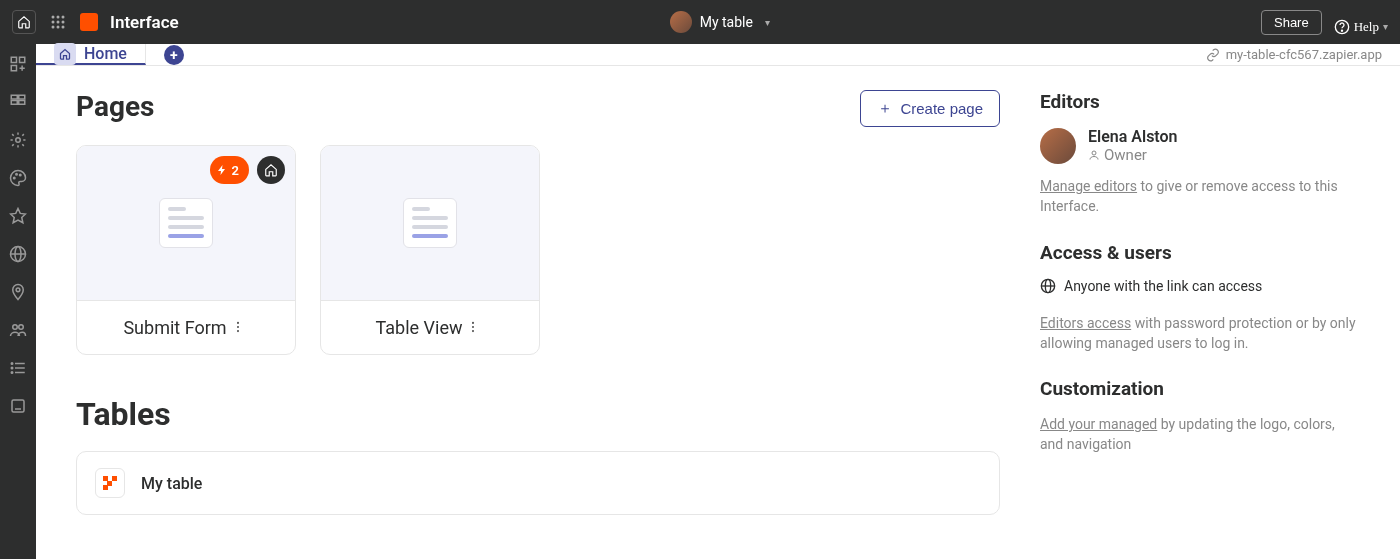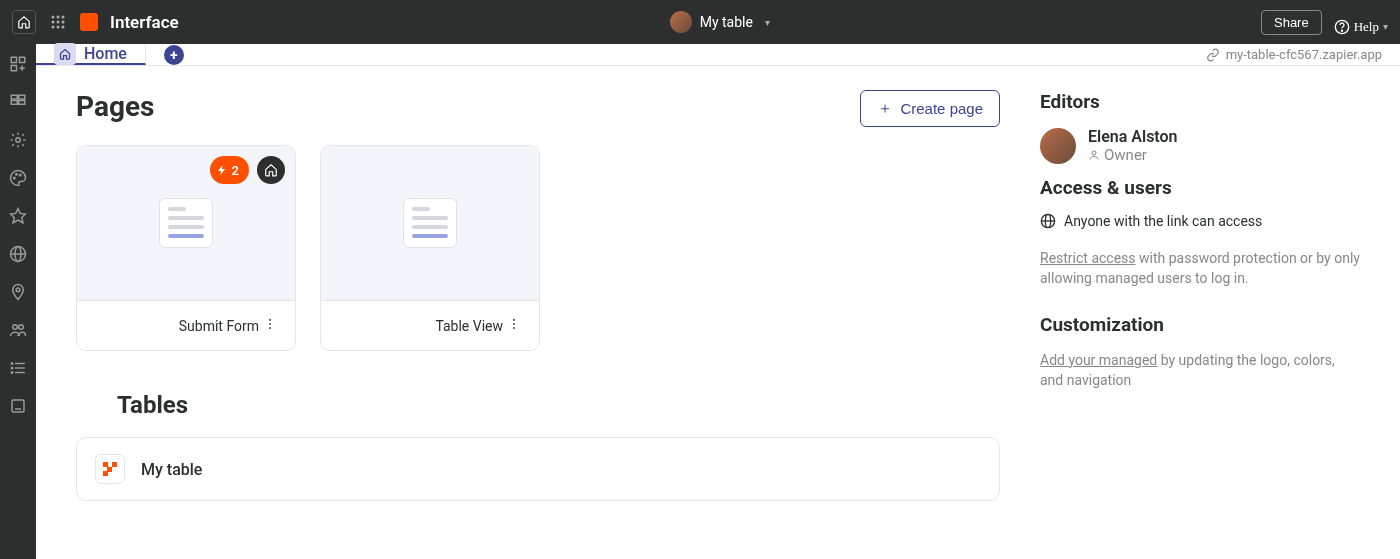--- a/index.html
+++ b/index.html
@@ -52,24 +52,24 @@
   .cards-row { display:flex; gap:24px; margin-bottom: 40px; }
   .page-card { width:220px; border:1px solid #e6e6e6; border-radius:10px; overflow:hidden; background:#fff; }
   .page-card-preview { height: 155px; background:#f4f5fb; border-bottom:1px solid #e6e6e6; position:relative; display:flex; align-items:center; justify-content:center; }
   .preview-doc { width:54px; height:50px; background:#fff; border:1px solid #e2e2e8; border-radius:6px; padding:8px 8px; display:flex; flex-direction:column; gap:5px; }
   .doc-line { height:4px; background:#d5d7df; border-radius:2px; }
   .doc-line.short { width:50%; }
   .doc-line.blue { background:#9aa2e6; }
   .card-badges { position:absolute; top:10px; right:10px; display:flex; gap:8px; }
   .badge-orange { background:#ff4f00; color:#fff; border-radius:14px; padding:3px 10px 3px 6px; font-size:13px; font-weight:600; display:flex; align-items:center; gap:4px; }
   .badge-dark { width:28px; height:28px; background:#2d2e2e; border-radius:50%; display:flex; align-items:center; justify-content:center; }
-  .page-card-footer { display:flex; align-items:center; justify-content:flex-end; padding:12px 14px; font-size:14px; }
+  .page-card-footer { display:flex; align-items:center; justify-content:center; padding:12px 14px; font-size:18px; }
   .more-dots { cursor:pointer; padding:4px; color:#555; }
   
-  h2.tables-h { font-size:24px; font-weight:700; margin-bottom:18px;margin-left:41px; }
+  h2.tables-h { font-size:32px; font-weight:700; margin-bottom:18px; }
   .table-row-card { border:1px solid #e6e6e6; border-radius:10px; padding:16px 18px; display:flex; align-items:center; gap:16px; cursor:pointer; }
   .table-icon-sq { width:30px; height:30px; border:1px solid #e6e6e6; border-radius:6px; display:flex; align-items:center; justify-content:center; }
   
   
   .side-h { font-size:19px; font-weight:700; margin-bottom:14px; }
   .editor-row { display:flex; align-items:center; gap:12px; margin-bottom:12px; }
   .avatar-med { width:36px; height:36px; border-radius:50%; background: linear-gradient(135deg,#b76e47,#6b4a3b); }
   .editor-name { font-size:16px; font-weight:600; }
   .editor-role { font-size:15px; color:#888; display:flex; align-items:center; gap:4px; }
   .side-text { font-size:14px; color:#888; line-height:1.45; margin-bottom:24px; }
@@ -310,32 +310,35 @@
             <div class="editor-name">Elena Alston</div>
             <div class="editor-role">
               <svg width="12" height="12" viewBox="0 0 24 24" fill="none" stroke="#888" stroke-width="2">
                   <circle cx="12" cy="8" r="4"></circle>
                   <path d="M4 21c0-4 4-6 8-6s8 2 8 6"></path>
                 </svg>
               <span>Owner</span>
             </div>
           </div>
         </div>
+        <div class="side-text">
+          <span class="side-link">Manage editors</span><span> to give or remove access to this Interface.</span>
+        </div>
 
         <div class="side-h">Access &amp; users</div>
         <div class="access-row">
           <svg width="16" height="16" viewBox="0 0 24 24" fill="none" stroke="#2d2e2e" stroke-width="2">
               <circle cx="12" cy="12" r="10"></circle>
               <ellipse cx="12" cy="12" rx="4" ry="10"></ellipse>
               <path d="M2 12h20"></path>
             </svg>
           <span>Anyone with the link can access</span>
         </div>
         <div class="side-text">
-          <span class="side-link">Restrict access</span><span> with password protection or by only allowing managed users to log in.</span>
+          <span class="side-link">Editors access</span><span> with password protection or by only allowing managed users to log in.</span>
         </div>
 
         <div class="side-h">Customization</div>
         <div class="side-text">
           <span class="side-link">Add your managed</span><span> by updating the logo, colors, and navigation</span>
         </div>
       </div>
     </div>
   </div>
 </div>

